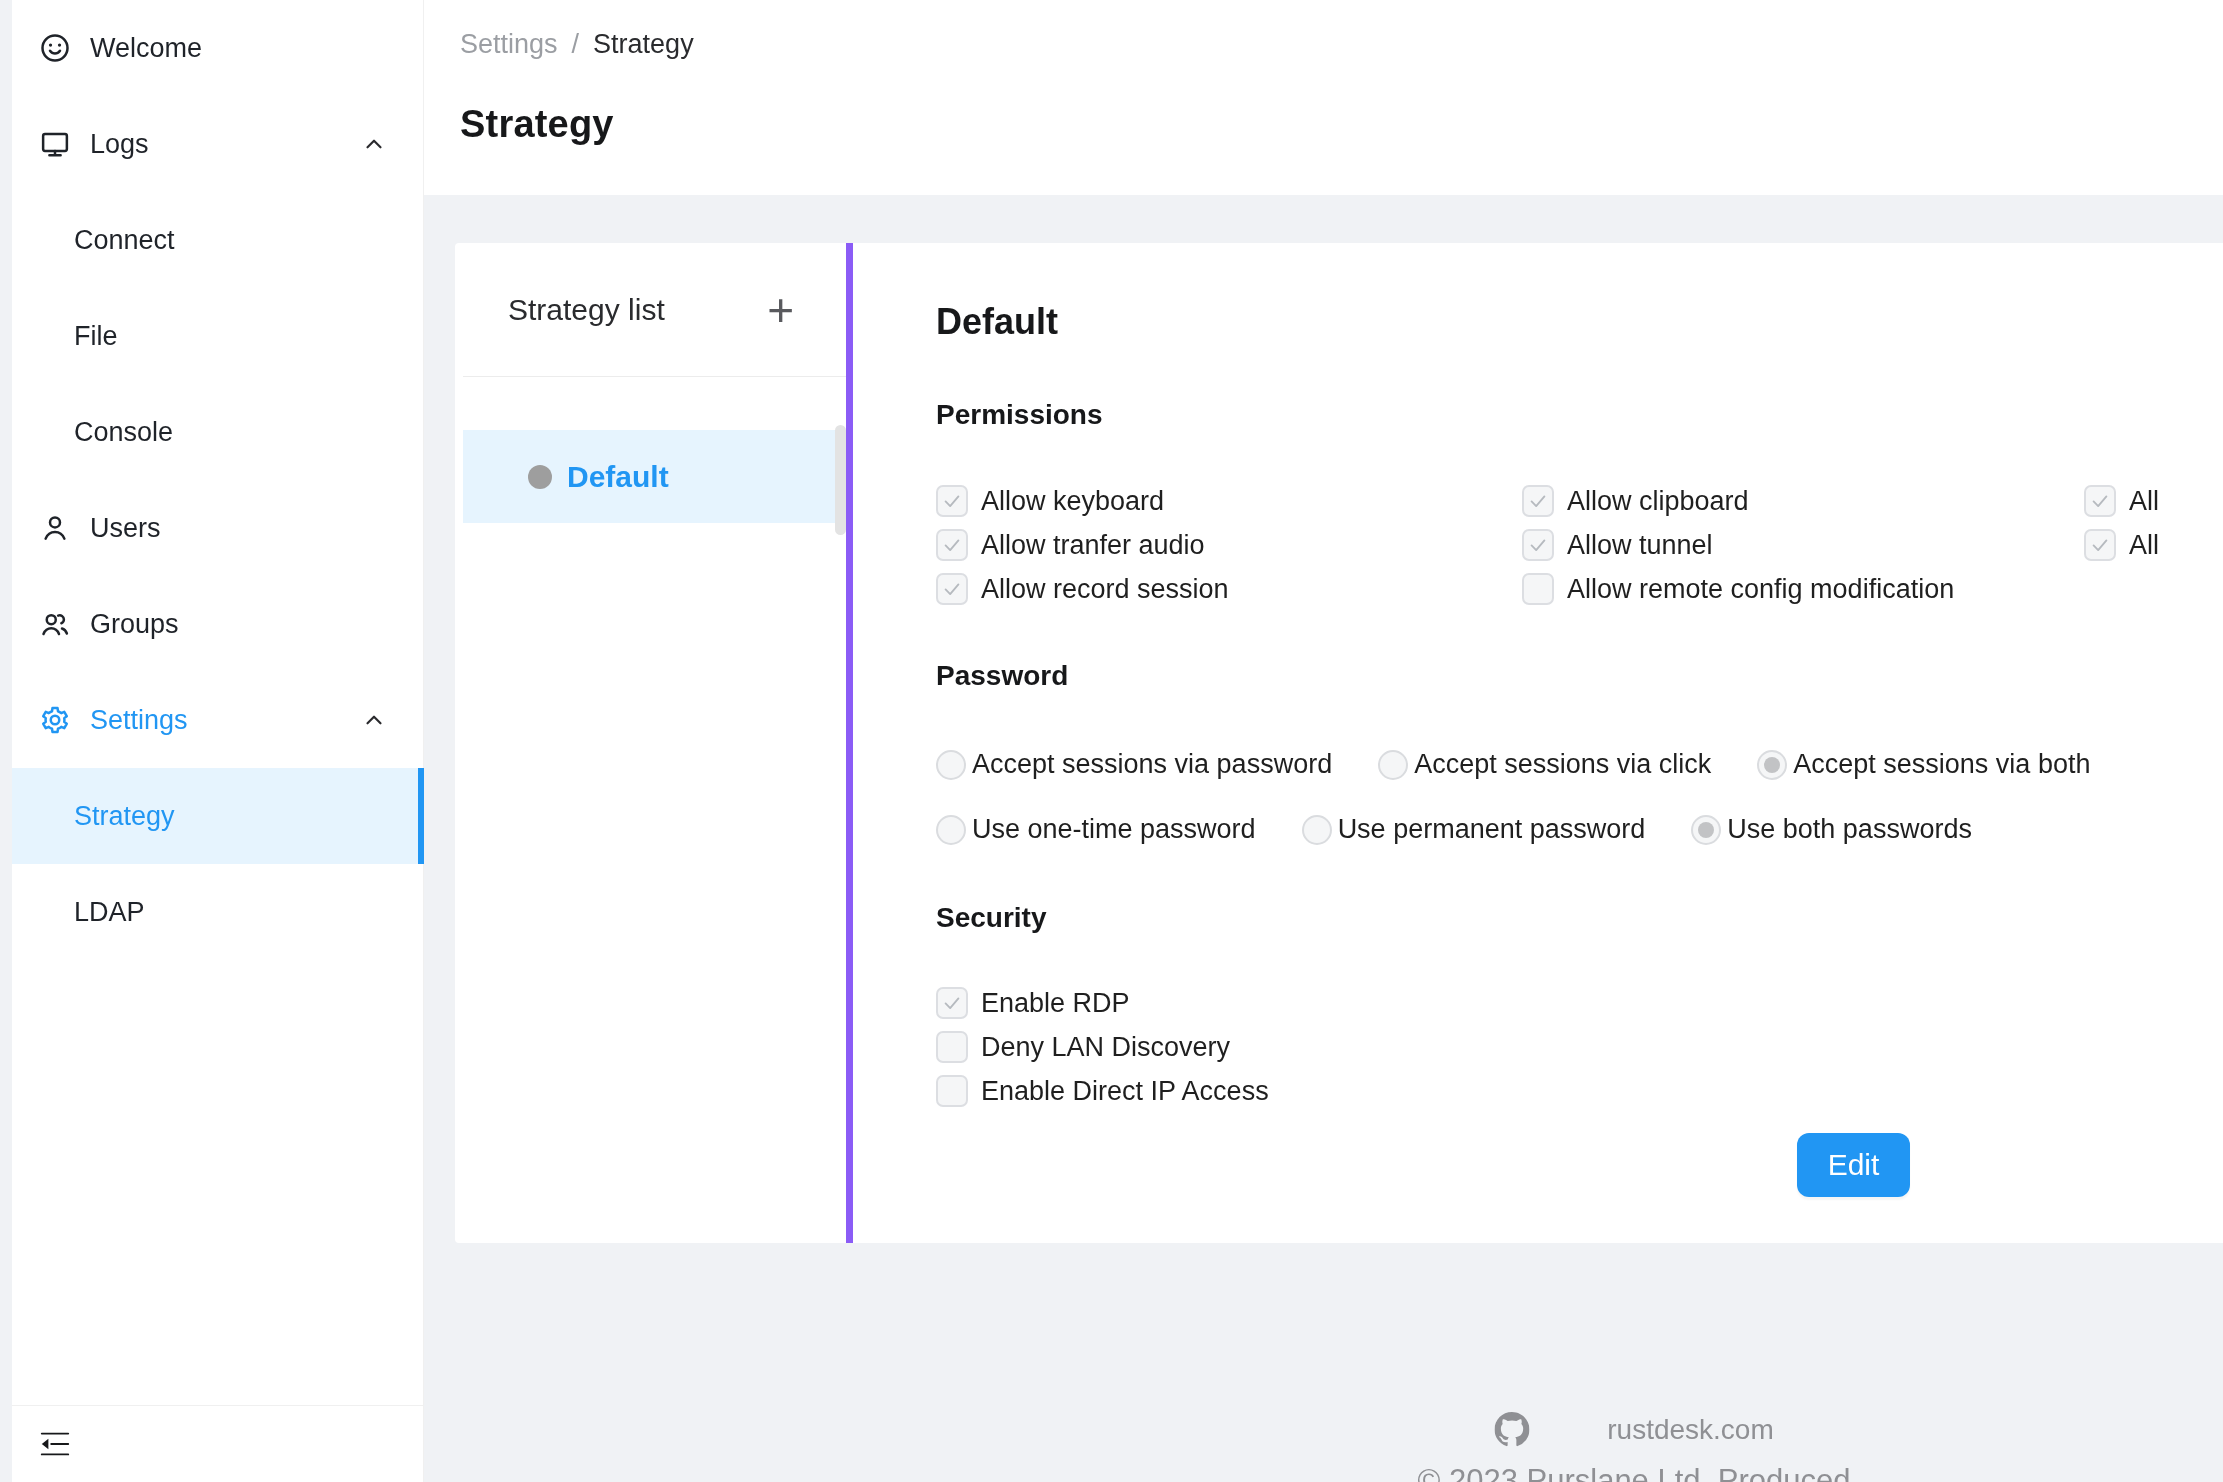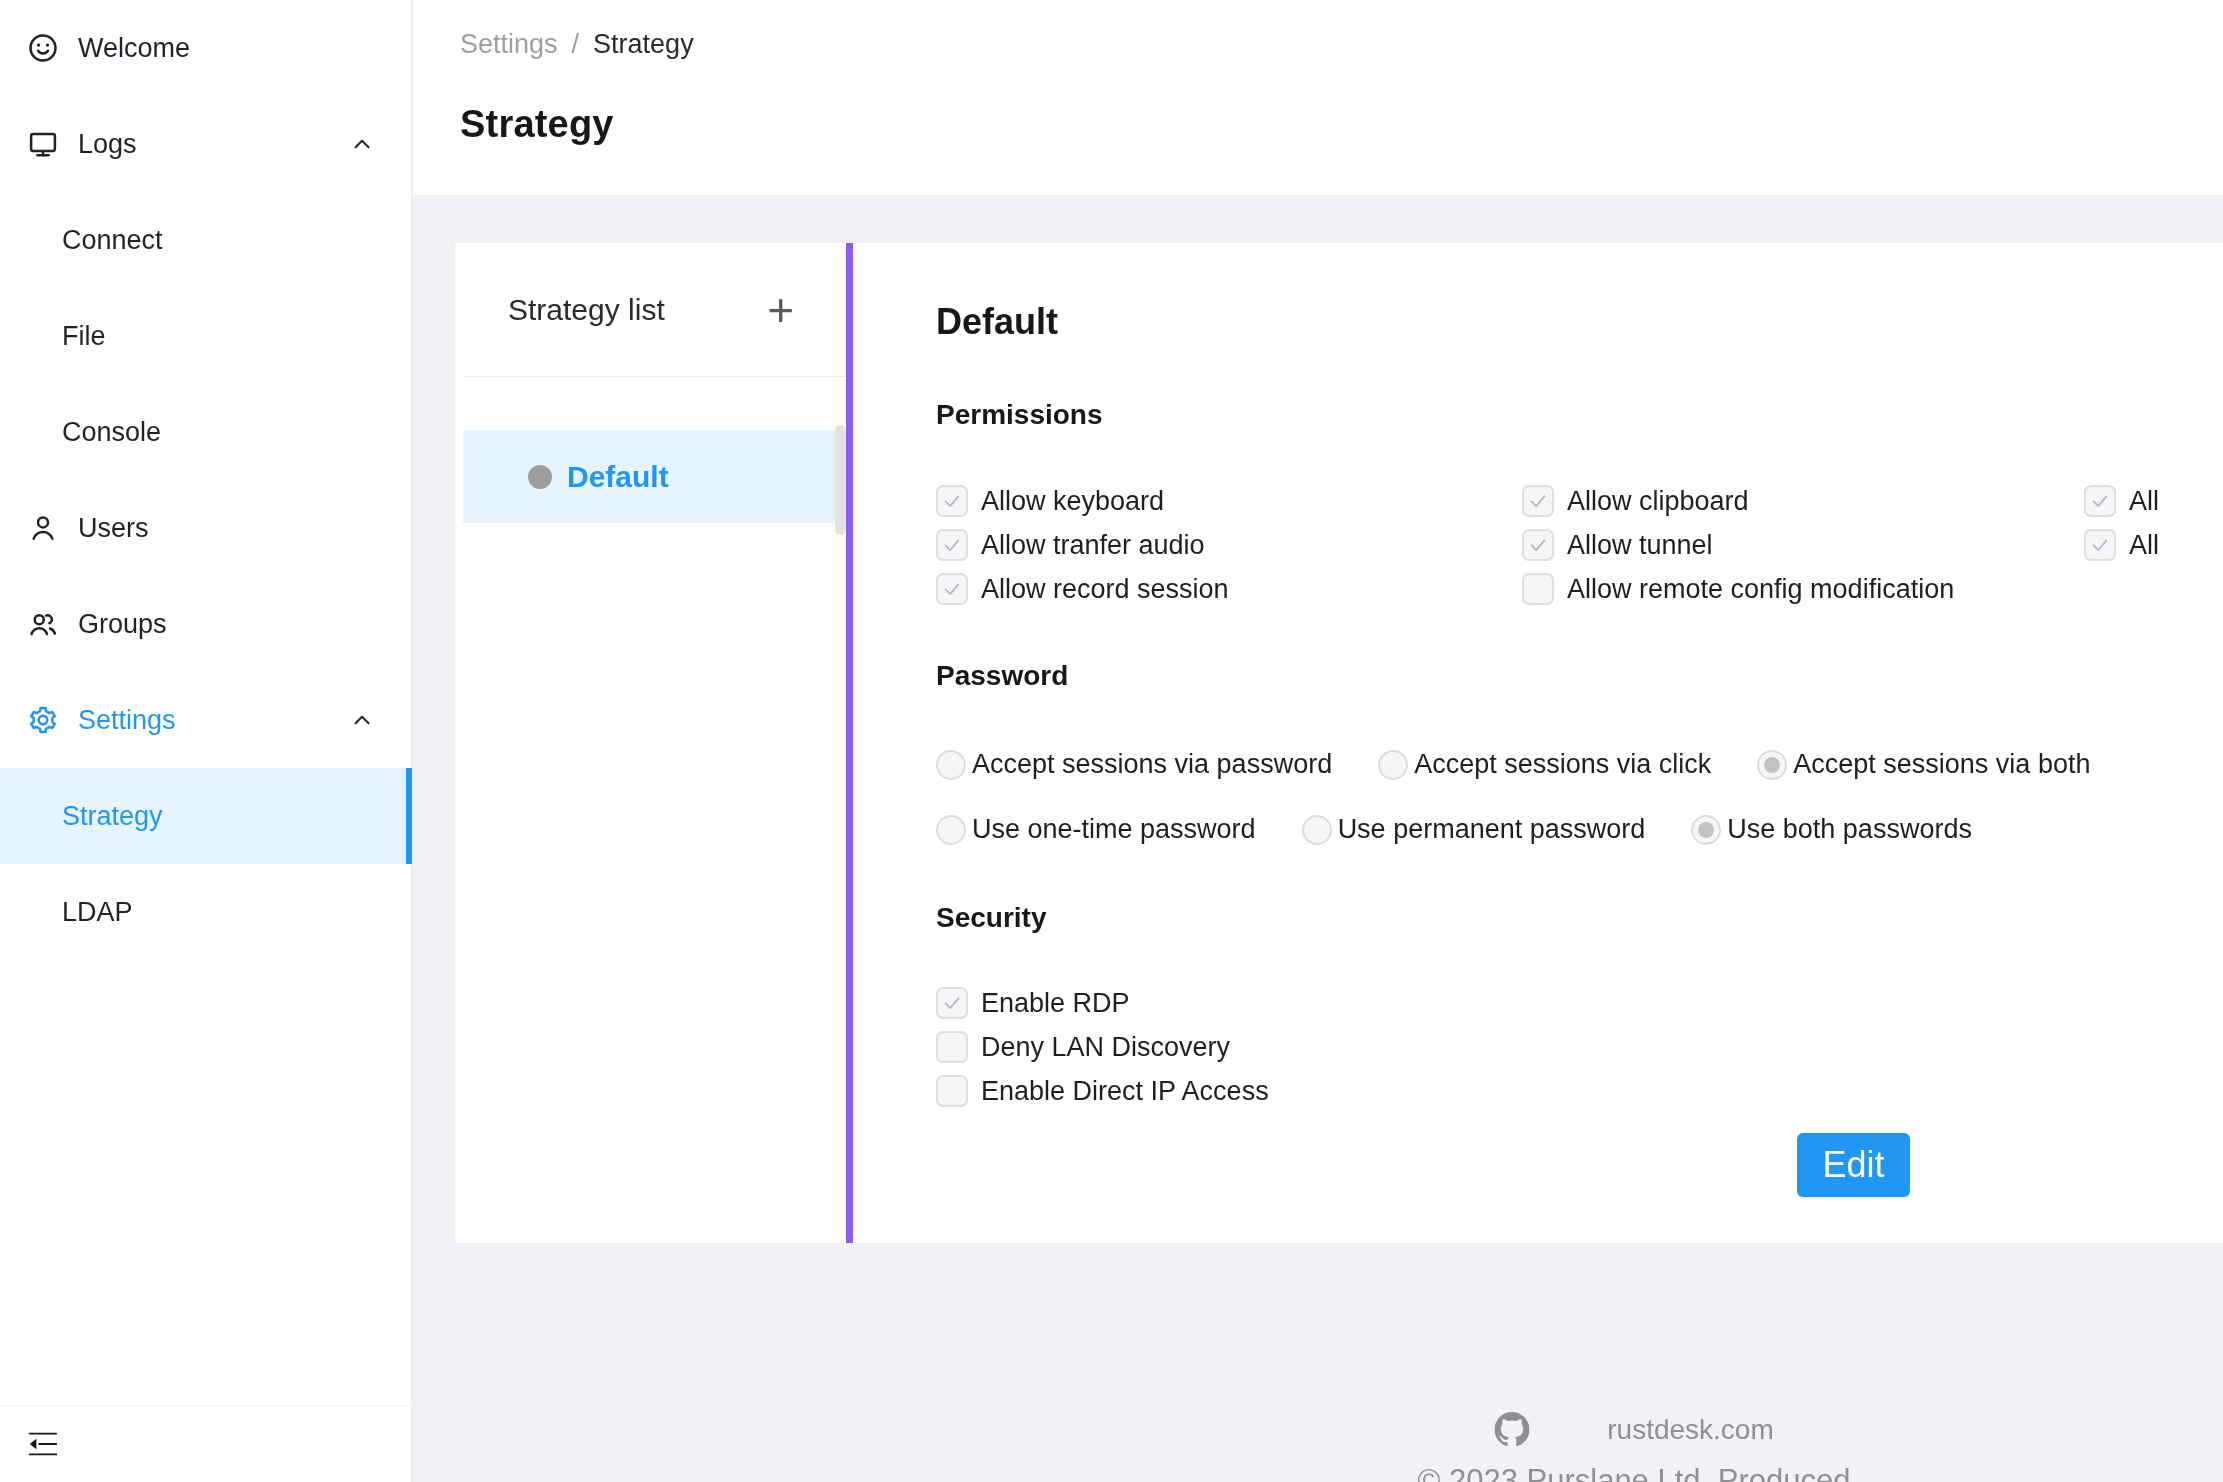--- a/index.html
+++ b/index.html
@@ -7,21 +7,21 @@
   body {
     position:relative; overflow:hidden;
     background:#f0f2f5;
     font-family:"Liberation Sans", sans-serif;
     color:#1f2329;
     -webkit-font-smoothing:antialiased;
   }
 
   
   .sidebar {
-    position:absolute; left:0; top:0; width:412px; height:100%;
+    position:absolute; left:12px; top:0; width:412px; height:100%;
     background:#fff; border-right:1px solid #f0f0f0; z-index:5;
   }
   .nav-item {
     height:96px; display:flex; align-items:center;
     padding:0 36px 0 28px; font-size:27px; color:#1f2329;
     cursor:pointer; position:relative; white-space:nowrap;
   }
   .nav-icon { width:50px; flex:none; display:flex; align-items:center; }
   .nav-icon svg { width:30px; height:30px; }
   .nav-sub { padding-left:62px; }
@@ -98,22 +98,22 @@
     width:30px; height:30px; flex:none; border-radius:50%;
     border:2px solid #dadcdf; background:#f5f6f7; position:relative;
   }
   .radio-item.selected .radio::after {
     content:""; position:absolute; inset:5px; border-radius:50%; background:#c2c3c5;
   }
   .sec-head { margin-top:54px; }
   .sec-grid { margin-top:44px; display:grid; grid-auto-rows:44px; align-items:center; justify-items:start; font-size:27px; color:#1f1f1f; }
   .edit-btn {
     position:absolute; left:1342px; top:890px; width:113px; height:64px;
-    background:#2196f3; color:#fff; border:none; border-radius:6px;
-    font-size:36px; font-family:inherit; cursor:pointer;
+    background:#2196f3; color:#fff; border:none; border-radius:12px;
+    font-size:30px; font-family:inherit; cursor:pointer;
     box-shadow:0 3px 2px rgba(0,0,0,0.04);
   }
 
   
   .footer {
     position:absolute; left:1221px; top:1412px; transform:translateX(-50%);
     display:flex; flex-direction:column; align-items:center; color:#8f9094;
   }
   .footer-line1 { display:flex; align-items:center; gap:78px; font-size:28px; line-height:34px;justify-content:space-between; }
   .footer-link { cursor:pointer; }

